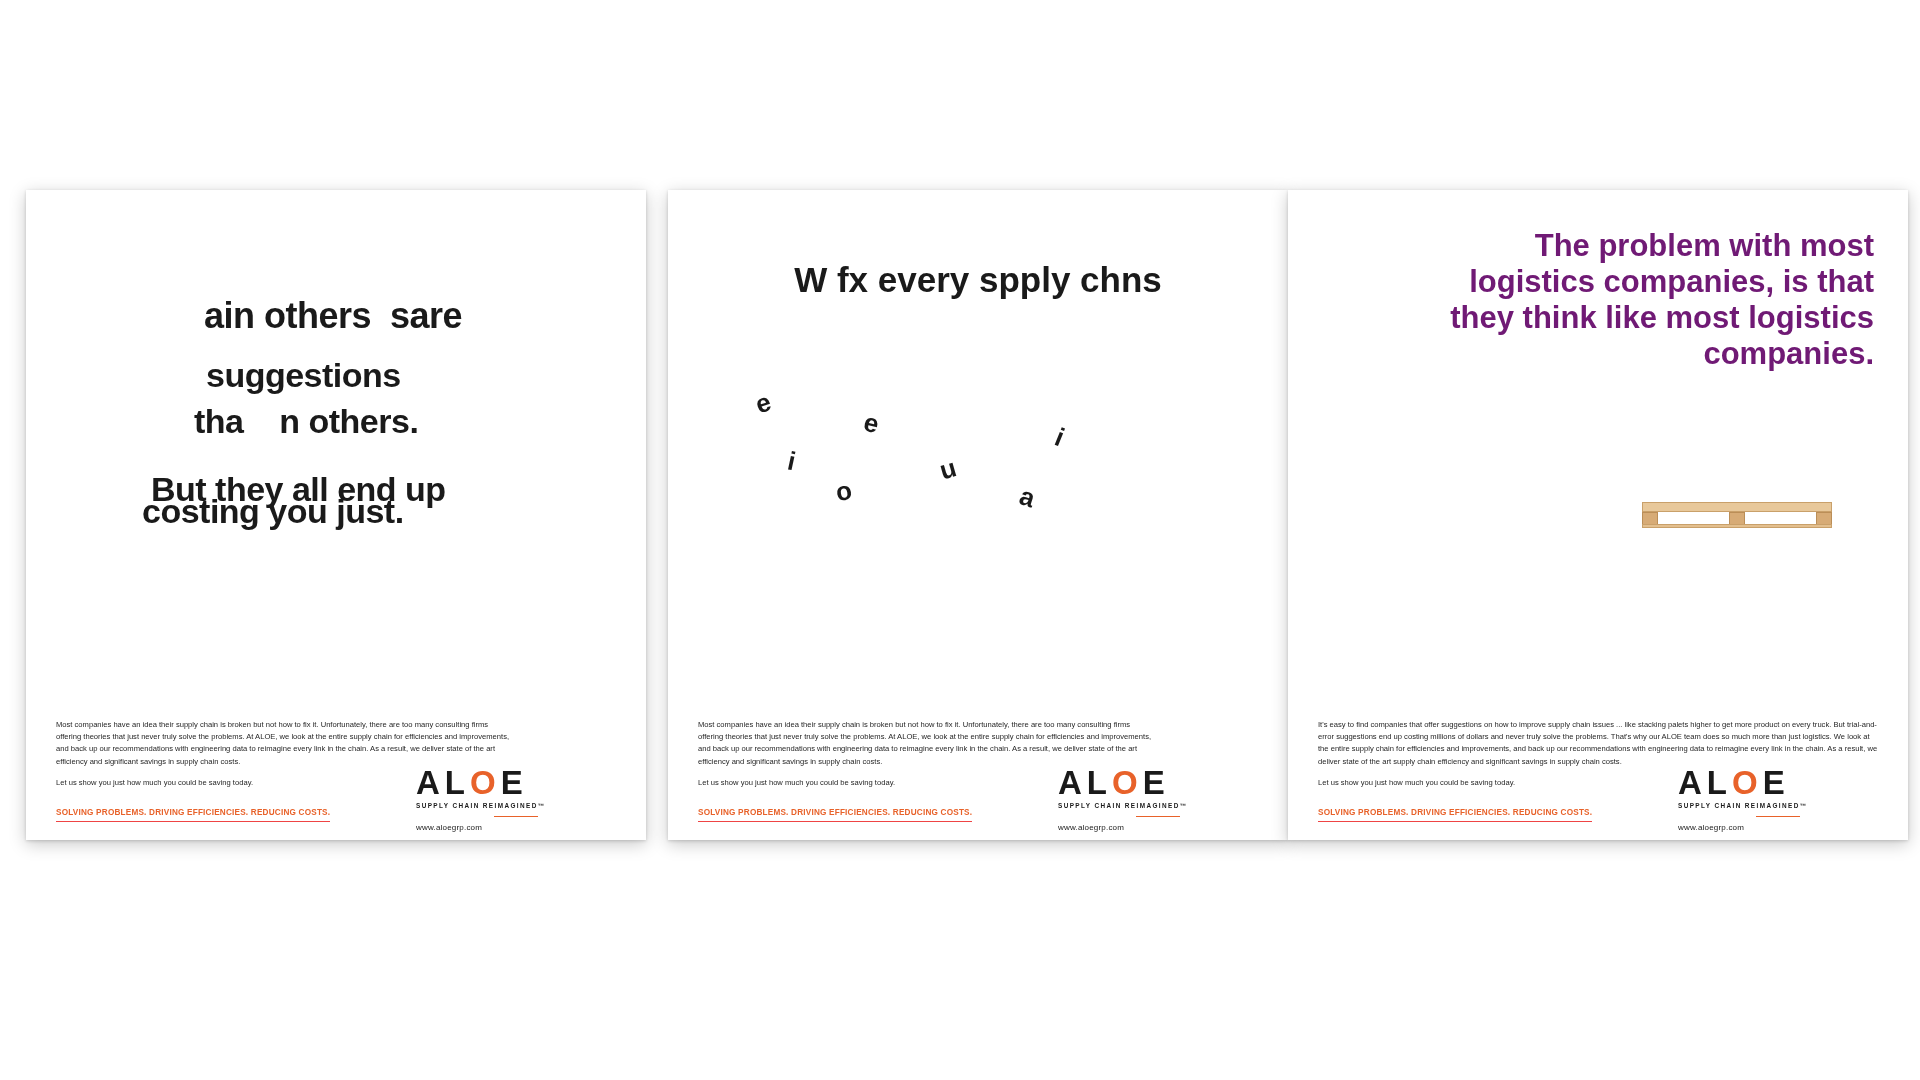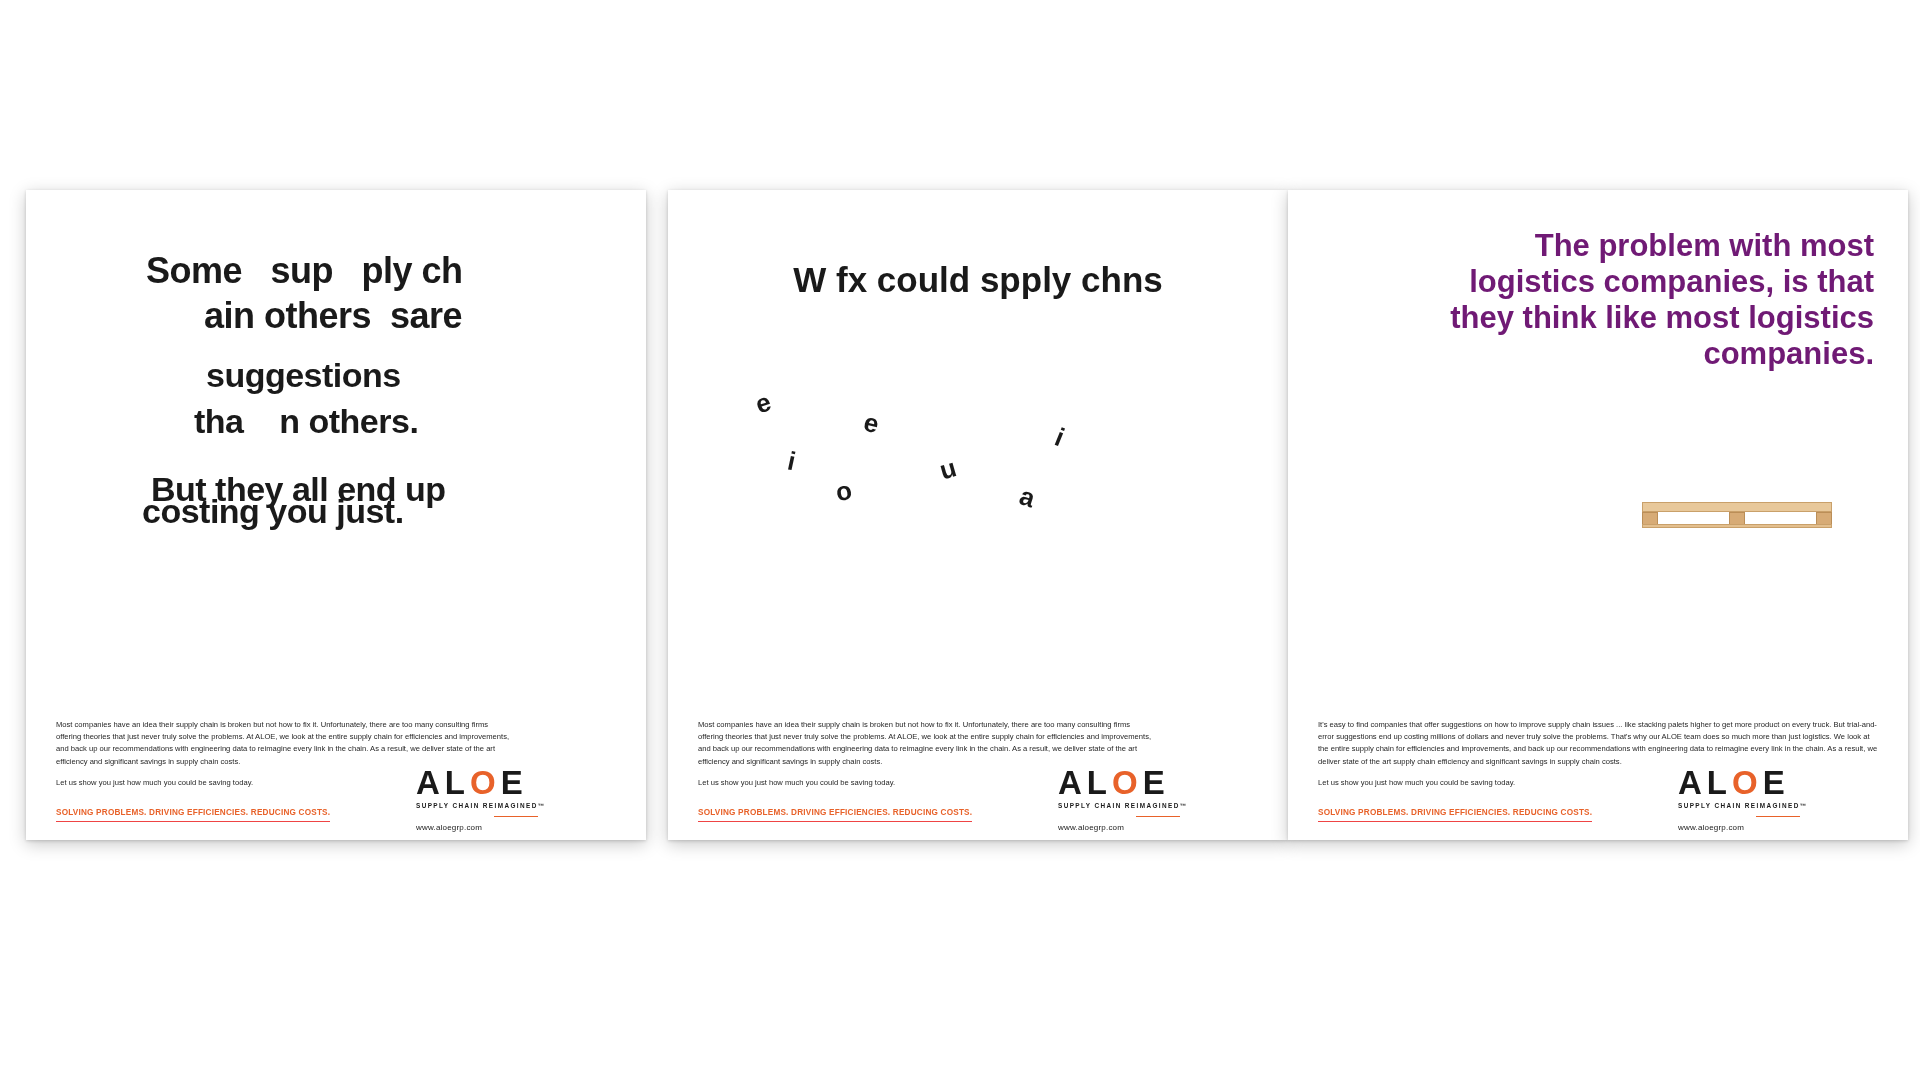--- a/index.html
+++ b/index.html
@@ -200,21 +200,20 @@
     letter-spacing: 0.2px;
   }
 </style>
 </head>
 <body>
 
 <div id="stage">
 
   <div class="ad" id="ad1">
     <div class="headline-area">
-      <div class="hl l1">Some   sup   ply ch</div>
       <div class="hl l2">ain others  sare</div>
       <div class="hl l3">suggestions</div>
       <div class="hl l4">tha    n others.</div>
       <div class="hl l5">But they all end up</div>
       <div class="hl l6">costing you just.</div>
     </div>
 
     <div class="body-block">
       <p class="body-copy">Most companies have an idea their supply chain is broken but not how to fix it. Unfortunately, there are too many consulting firms offering theories that just never truly solve the problems. At ALOE, we look at the entire supply chain for efficiencies and improvements, and back up our recommendations with engineering data to reimagine every link in the chain. As a result, we deliver state of the art efficiency and significant savings in supply chain costs.</p>
       <p class="body-cta">Let us show you just how much you could be saving today.</p>
@@ -224,21 +223,21 @@
     <div class="logo-lockup">
       <div class="logo-word"><span>AL</span><span class="o-accent">O</span><span>E</span></div>
       <div class="logo-sub">SUPPLY CHAIN REIMAGINED™</div>
       <div class="logo-rule"></div>
       <div class="logo-url">www.aloegrp.com</div>
     </div>
   </div>
 
   <div class="ad" id="ad2">
     <div class="headline-area">
-      <div class="hl-main">W fx could spply chns</div>
+      <div class="hl-main">W fx every spply chns</div>
       <div class="vowel v-e1">e</div>
       <div class="vowel v-i1">i</div>
       <div class="vowel v-e2">e</div>
       <div class="vowel v-o1">o</div>
       <div class="vowel v-u1">u</div>
       <div class="vowel v-a1">a</div>
       <div class="vowel v-i2">i</div>
     </div>
 
     <div class="body-block">

